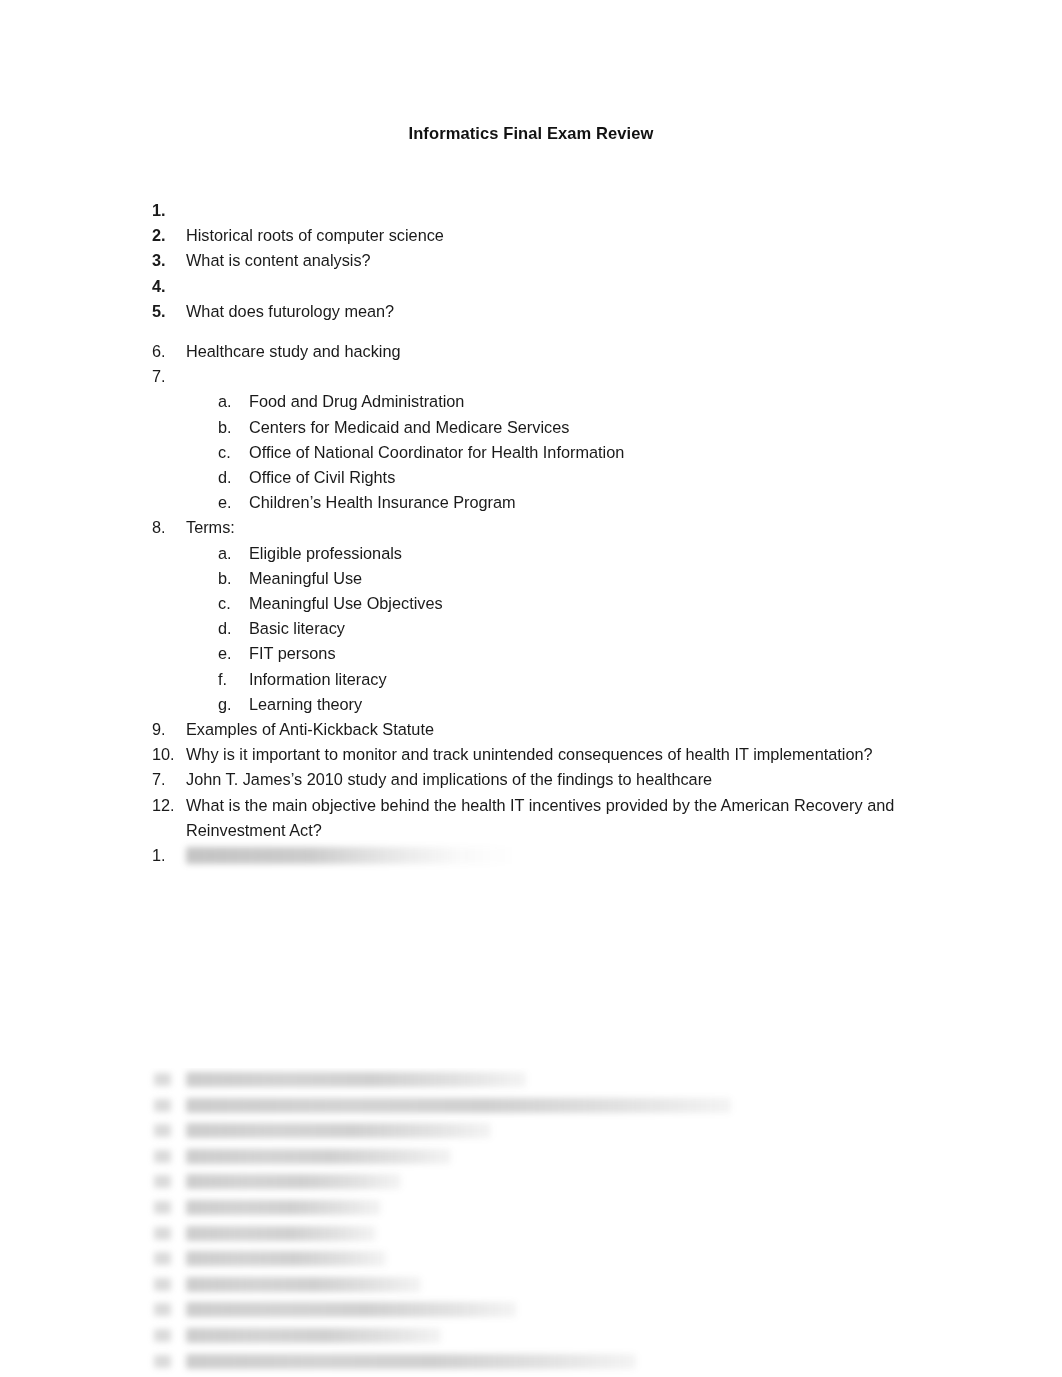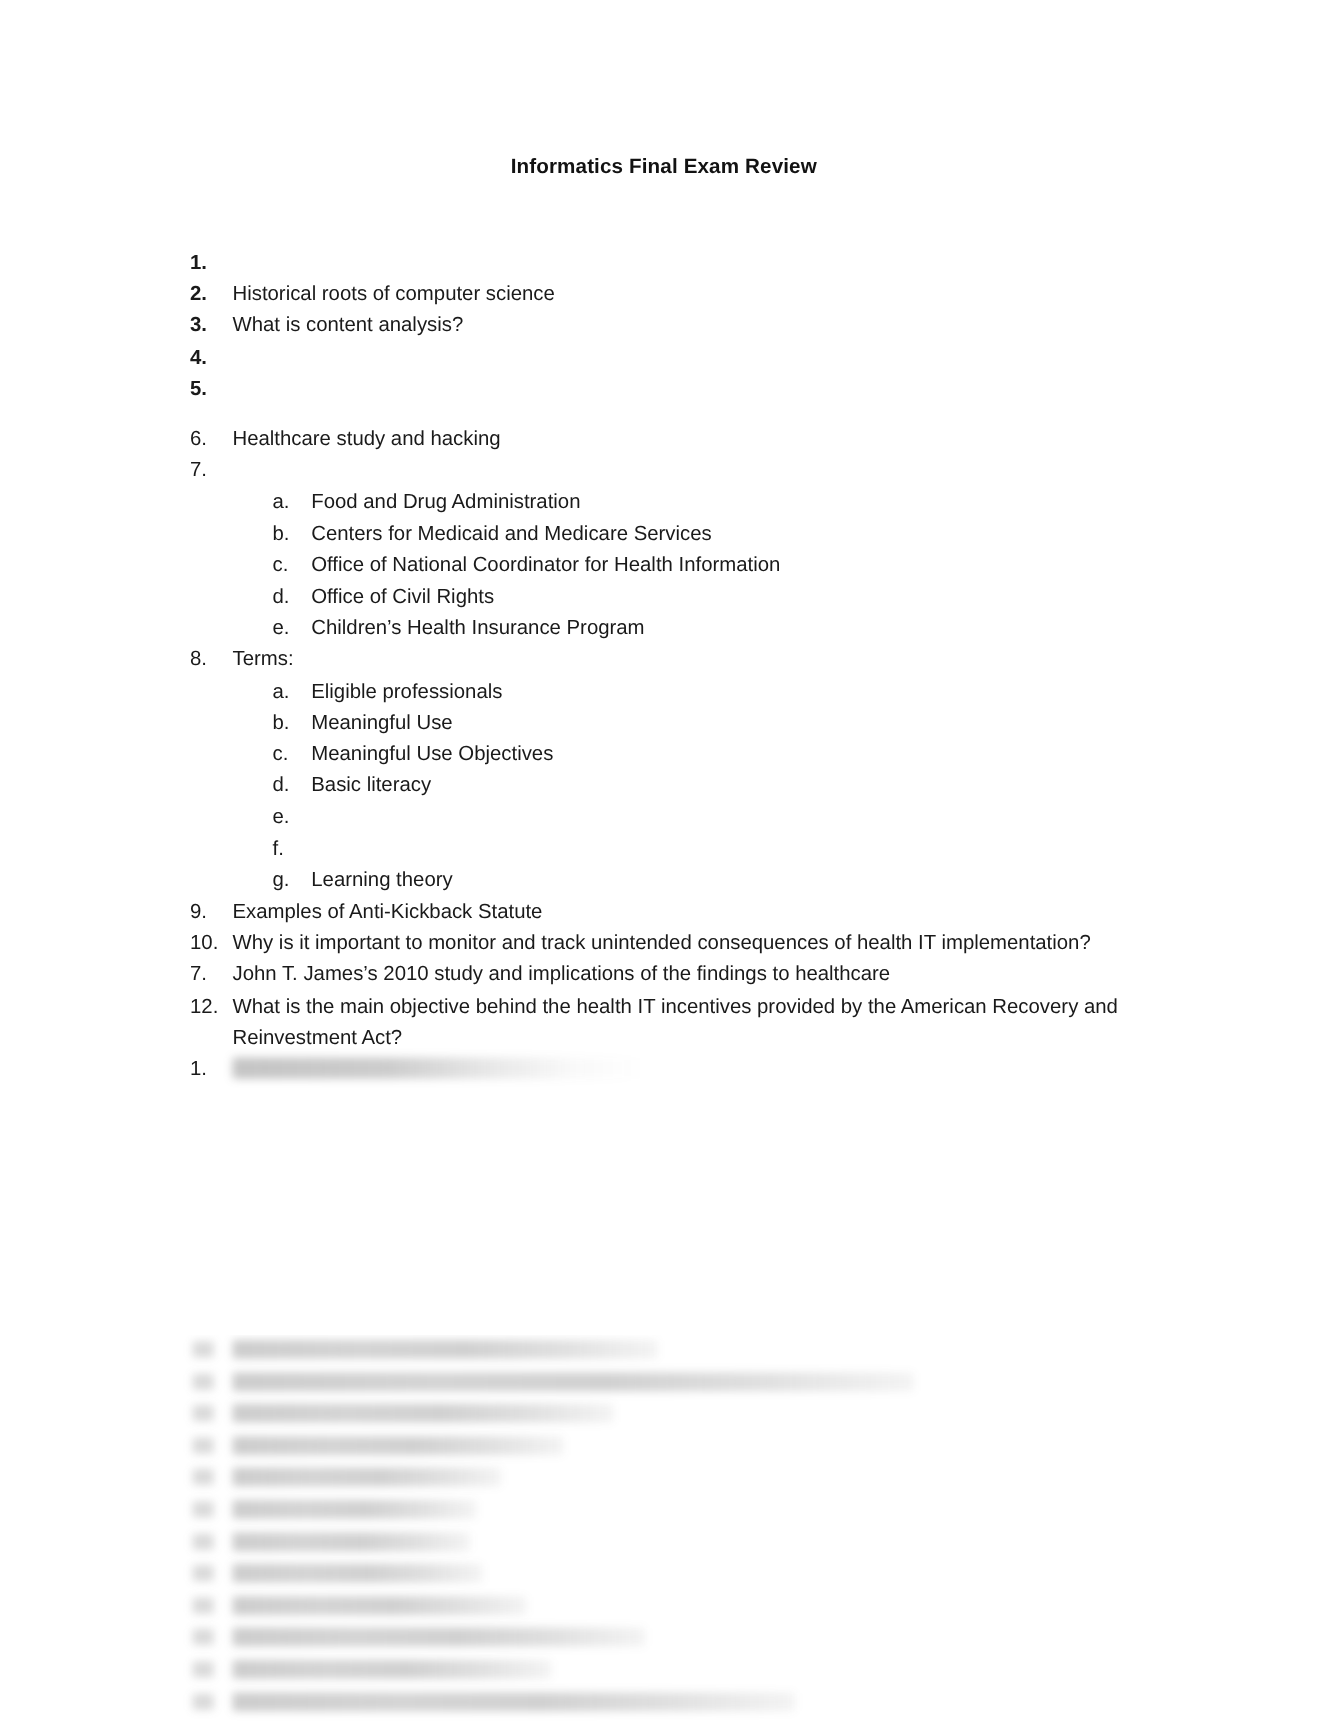--- a/index.html
+++ b/index.html
@@ -151,20 +151,21 @@
       </div>
       <div class="li-row">
         <span class="li-num bold">3.</span>
         <span class="li-text">What is content analysis?</span>
       </div>
       <div class="li-row">
         <span class="li-num bold">4.</span>
       </div>
       <div class="li-row">
         <span class="li-num bold">5.</span>
+        <span class="li-text">What does futurology mean?</span>
       </div>
       <div class="li-row gap-before">
         <span class="li-num">6.</span>
         <span class="li-text">Healthcare study and hacking</span>
       </div>
       <div class="li-row">
         <span class="li-num">7.</span>
       </div>
       <div class="li-row sub">
         <span class="li-num">a.</span>
@@ -201,23 +202,25 @@
       <div class="li-row sub">
         <span class="li-num">c.</span>
         <span class="li-text">Meaningful Use Objectives</span>
       </div>
       <div class="li-row sub">
         <span class="li-num">d.</span>
         <span class="li-text">Basic literacy</span>
       </div>
       <div class="li-row sub">
         <span class="li-num">e.</span>
+        <span class="li-text">FIT persons</span>
       </div>
       <div class="li-row sub">
         <span class="li-num">f.</span>
+        <span class="li-text">Information literacy</span>
       </div>
       <div class="li-row sub">
         <span class="li-num">g.</span>
         <span class="li-text">Learning theory</span>
       </div>
       <div class="li-row">
         <span class="li-num">9.</span>
         <span class="li-text">Examples of Anti-Kickback Statute</span>
       </div>
       <div class="li-row">

